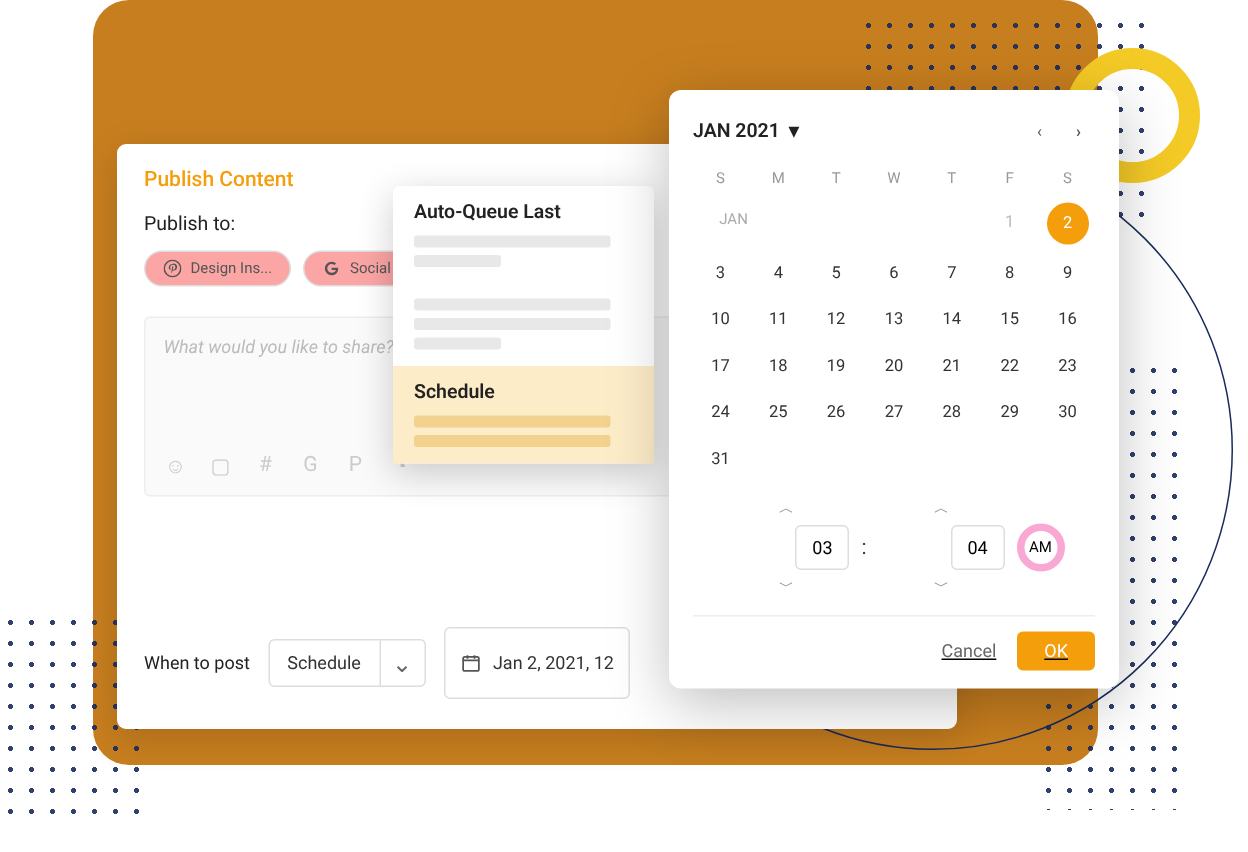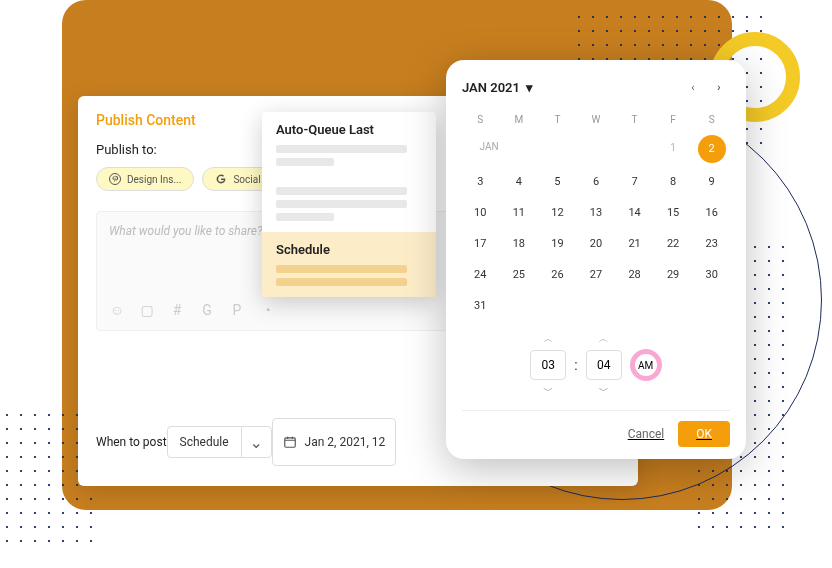--- a/index.html
+++ b/index.html
@@ -12,62 +12,62 @@
 .dots { position: absolute; background-image: radial-gradient(#1a2b5c 1.5px, transparent 1.5px); background-size: 14px 14px; opacity: 0.9; }
 .dots-tr { top: 10px; right: 60px; width: 200px; height: 140px; }
 .dots-bl { bottom: 20px; left: 0; width: 100px; height: 140px; }
 .dots-br { top: 240px; right: 40px; width: 100px; height: 300px; }
 
 
 .publish-panel { position: absolute; top: 96px; left: 78px; width: 560px; height: 390px; background: #fff; border-radius: 6px; box-shadow: 0 6px 24px rgba(0,0,0,0.15); padding: 16px 18px; }
 .panel-title { color: #f59e0b; font-size: 14px; font-weight: 500; margin-bottom: 14px; }
 .label { font-size: 13px; color: #222; margin-bottom: 10px; }
 .chips { display: flex; gap: 8px; margin-bottom: 20px; }
-.chip { display: inline-flex; align-items: center; gap: 6px; border: 1px solid #ddd; border-radius: 20px; padding: 5px 12px; font-size: 10px; color: #555; background: #fef9c3; }
+.chip { display: inline-flex; align-items: center; gap: 6px; border: 1px solid #ddd; border-radius: 20px; padding: 5px 12px; font-size: 10px; color: #555; background: #fca5a5; }
 .chip .ico { width: 12px; height: 12px; display: inline-block; }
 .composer { border: 1px solid #eee; border-radius: 4px; background: #fafafa; padding: 12px; height: 120px; display: flex; flex-direction: column; justify-content: space-between; }
 .composer .ph { color: #bbb; font-style: italic; font-size: 12px; }
 .composer-icons { display: flex; gap: 14px; color: #ccc; font-size: 14px; }
 .composer-icons span { width: 16px; height: 16px; display: inline-flex; align-items: center; justify-content: center; }
 
-.when-row { position: absolute; bottom: 20px; left: 18px; display: flex; align-items: center; gap: 0; }
+.when-row { position: absolute; bottom: 20px; left: 18px; display: flex; align-items: center; gap: 12px; }
 .when-label { font-size: 12px; color: #222; }
 .select-box { display: flex; align-items: center; border: 1px solid #ddd; border-radius: 4px; height: 32px; }
 .select-box .sel-text { padding: 0 12px; font-size: 12px; color: #333; }
 .select-box .sel-caret { border-left: 1px solid #ddd; width: 30px; height: 100%; display: flex; align-items: center; justify-content: center; color: #666; }
 .date-box { display: flex; align-items: center; border: 1px solid #ddd; border-radius: 4px; height: 48px; padding: 0 10px; gap: 8px; font-size: 12px; color: #333; }
 
 
-.queue-menu { position: absolute; top: 112px; left: 262px; width: 174px; background: #fff; border-radius: 4px; box-shadow: 0 6px 24px rgba(0,0,0,0.2); }
+.queue-menu { position: absolute; top: 124px; left: 262px; width: 174px; background: #fff; border-radius: 4px; box-shadow: 0 6px 24px rgba(0,0,0,0.2); }
 .queue-item { padding: 10px 14px 6px; }
 .queue-item .qt { font-size: 13px; font-weight: 600; color: #222; margin-bottom: 8px; }
 .queue-item .sk { height: 8px; background: #e8e8e8; border-radius: 2px; margin-bottom: 5px; }
 .queue-item .sk.short { width: 40%; }
 .queue-item .sk.med { width: 90%; }
 .queue-item.selected { background: #fdecc8; }
 .queue-item.selected .sk { background: #f3d18f; }
 
 
-.calendar { position: absolute; top: 60px; left: 446px; width: 300px; background: #fff; border-radius: 18px; box-shadow: 0 10px 40px rgba(0,0,0,0.25); padding: 16px 16px 12px; }
+.calendar { position: absolute; top: 60px; left: 446px; width: 300px; background: #fff; border-radius: 8px; box-shadow: 0 10px 40px rgba(0,0,0,0.25); padding: 16px 16px 12px; }
 .cal-header { display: flex; justify-content: space-between; align-items: center; margin-bottom: 10px; }
 .cal-title { font-size: 13px; font-weight: 600; color: #222; display: flex; align-items: center; gap: 6px; }
 .cal-nav { display: flex; gap: 4px; }
 .cal-nav span { width: 22px; height: 22px; display: inline-flex; align-items: center; justify-content: center; border-radius: 3px; font-size: 11px; color: #555; cursor: pointer; }
 .cal-grid { display: grid; grid-template-columns: repeat(7, 1fr); gap: 2px; text-align: center; }
 .cal-dow { font-size: 10px; color: #999; padding: 6px 0; }
 .cal-mon { font-size: 10px; color: #aaa; padding: 8px 0; text-align: right; }
 .cal-day { font-size: 11px; color: #333; padding: 8px 0; border-radius: 50%; cursor: pointer; }
 .cal-day.muted { color: #bbb; }
 .cal-day.selected { background: #f59e0b; color: #fff; width: 28px; height: 28px; padding: 0; line-height: 28px; margin: 2px auto; }
 .cal-empty { padding: 8px 0; }
 
 .time-row { display: flex; align-items: center; justify-content: center; gap: 8px; margin: 12px 0; }
 .spinner { display: flex; flex-direction: column; align-items: center; gap: 4px; }
 .spinner .arrow { font-size: 10px; color: #888; cursor: pointer; }
-.spinner .val { border: 1px solid #ddd; border-radius: 4px; width: 36px; height: 30px; display: flex; align-items: center; justify-content: center; font-size: 12px; }
+.spinner .val { border: 1px solid #ddd; border-radius: 4px; width: 36px; height: 30px; display: flex; align-items: center; justify-content: center; font-size: 12px; margin-left: 48px; }
 .colon { font-size: 14px; color: #333; }
 .ampm { border: 5px solid #f9a8d4; border-radius: 50%; width: 32px; height: 32px; display: flex; align-items: center; justify-content: center; font-size: 10px; }
 
 .cal-actions { display: flex; justify-content: flex-end; gap: 14px; align-items: center; border-top: 1px solid #eee; padding-top: 10px; text-decoration: underline; }
 .btn-cancel { font-size: 12px; color: #666; cursor: pointer; }
 .btn-ok { background: #f59e0b; color: #fff; font-size: 12px; padding: 6px 18px; border-radius: 4px; cursor: pointer; }
 
 svg { display: block; }
 </style>
 </head>

